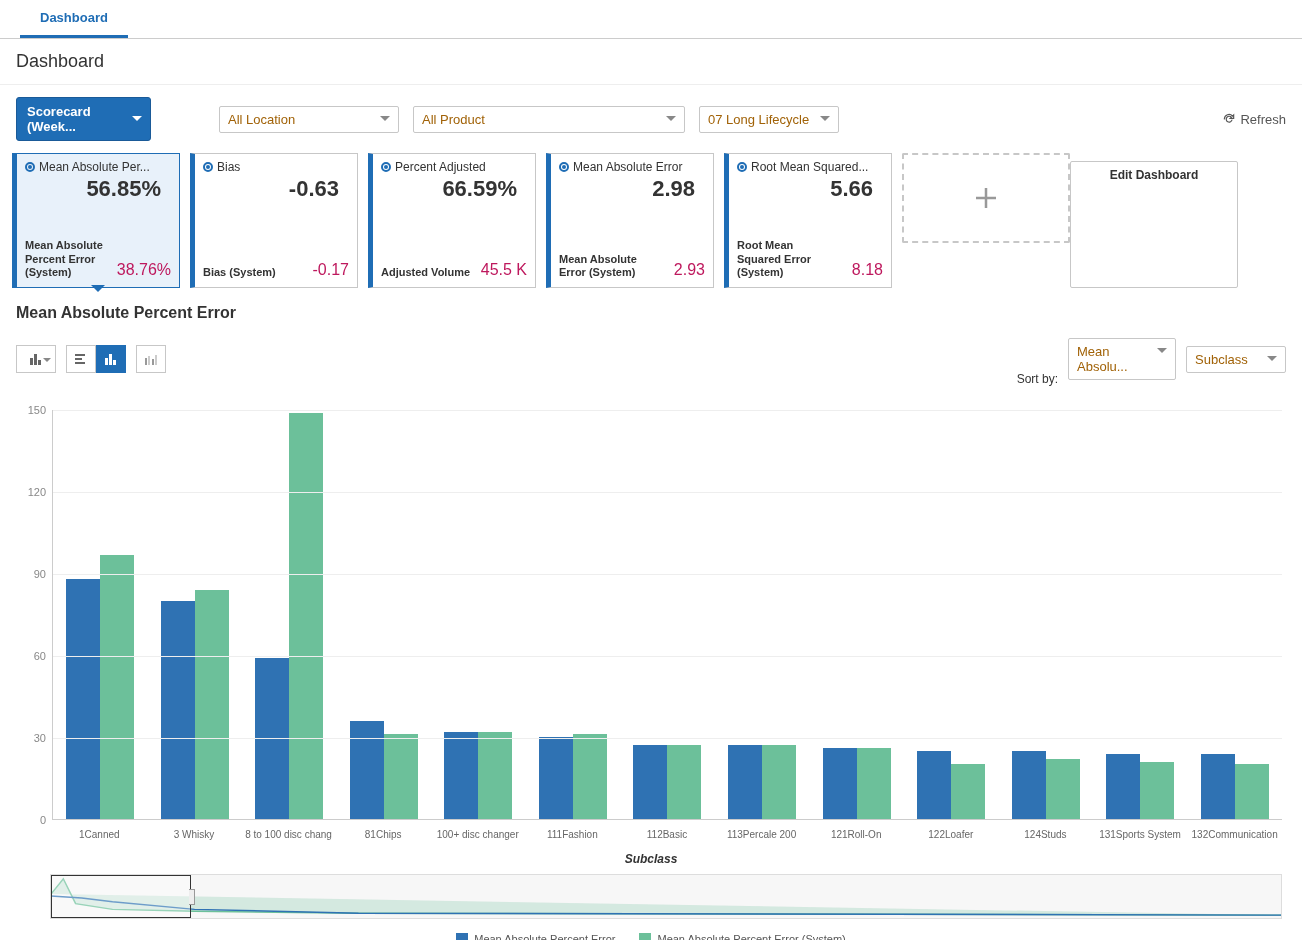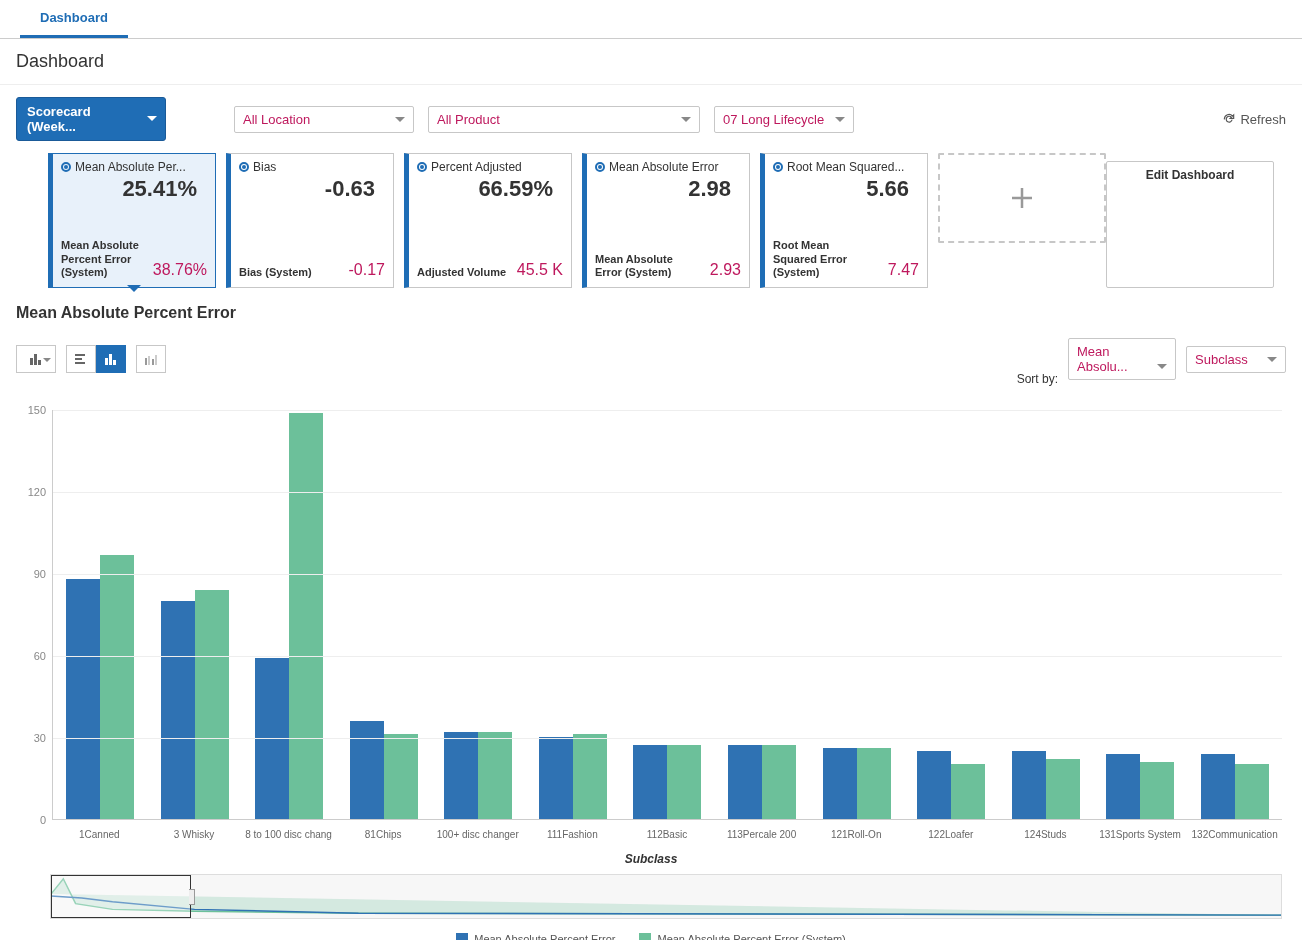--- a/index.html
+++ b/index.html
@@ -4,29 +4,29 @@
   <style>
     * { box-sizing: border-box; margin: 0; padding: 0; font-family: Arial, Helvetica, sans-serif; }
     body { font-size: 13px; color: #333; background: #fff; width: 1302px; }
     
     .tabstrip { border-bottom: 1px solid #ccc; padding: 0 20px; }
     .tab { display: inline-block; padding: 10px 20px; color: #1f6db5; font-weight: bold; font-size: 13px; border-bottom: 3px solid #1f6db5; cursor: pointer; }
     
     .page-title { padding: 12px 16px; font-size: 18px; font-weight: normal; border-bottom: 1px solid #eee; }
     
     .toolbar { display: flex; align-items: center; gap: 14px; padding: 12px 16px; }
-    .dd-primary { background: #1f6db5; color: #fff; border: 1px solid #1a5a98; border-radius: 3px; padding: 6px 28px 6px 10px; font-weight: bold; font-size: 13px; cursor: pointer; position: relative; width: 150px; text-align:left;}
+    .dd-primary { background: #1f6db5; color: #fff; border: 1px solid #1a5a98; border-radius: 3px; padding: 6px 28px 6px 10px; font-weight: bold; font-size: 13px; cursor: pointer; position: relative; width: 135px; text-align:left;}
     .dd-primary::after { content:""; position:absolute; right:8px; top:50%; transform:translateY(-50%); border:5px solid transparent; border-top-color:#fff; margin-top:2px;}
-    .dd { background:#fff; border:1px solid #c7c7c7; border-radius:2px; padding:5px 8px; font-size:13px; color:#be185d; cursor:pointer; position:relative; display:flex; align-items:flex-end; justify-content:space-between;}
+    .dd { background:#fff; border:1px solid #c7c7c7; border-radius:2px; padding:5px 8px; font-size:13px; color:#a16207; cursor:pointer; position:relative; display:flex; align-items:flex-start; justify-content:space-between;}
     .dd-caret { width:0; height:0; border:5px solid transparent; border-top-color:#888; margin-top:4px; margin-left:auto;}
     .spacer { flex:1; }
     .refresh { display:flex; align-items:center; gap:4px; color:#555; cursor:pointer; font-size:13px;}
     .refresh svg { width:14px; height:14px; }
     
-    .cards { display:flex; gap:10px; padding:0 28px;justify-content:flex-end; }
+    .cards { display:flex; gap:10px; padding:0 12px; }
     .card { border:1px solid #c7c7c7; background:#fff; width:168px; height:135px; position:relative; border-left:5px solid #1f6db5; display:flex; flex-direction:column; }
     .card.selected { background:#e8f1fa; border:1px solid #1f6db5; border-left:5px solid #1f6db5;}
     .card-top { padding:6px 8px 2px 8px; }
     .card-title { font-size:12px; color:#333; white-space:nowrap; overflow:hidden; text-overflow:ellipsis; display:flex; align-items:center; gap:4px;}
     .card-radio { width:10px; height:10px; border:2px solid #1f6db5; border-radius:50%; flex:0 0 auto; display:inline-flex; align-items:center; justify-content:center;}
     .card-radio.on::after { content:""; width:4px; height:4px; background:#1f6db5; border-radius:50%;}
     .card-value { font-size:22px; font-weight:bold; text-align:right; padding:2px 10px 0 8px; }
     .card-bottom { margin-top:auto; padding:6px 8px 8px 8px; display:flex; justify-content:space-between; align-items:flex-end; gap:6px;}
     .card-bottom-label { font-size:11px; font-weight:bold; color:#333; max-width:100px; line-height:1.2;}
     .card-bottom-value { font-size:16px; color:#be185d; white-space:nowrap;}
@@ -108,21 +108,21 @@
   </div>
 </div>
 
 <div class="cards" id="cards-container">
     <div class="card selected">
     <div class="card-top">
       <div class="card-title">
           <span class="card-radio on"></span>
           <span>Mean Absolute Per...</span>
         </div>
-      <div class="card-value">25.41%</div>
+      <div class="card-value">56.85%</div>
     </div>
     <div class="card-bottom">
       <div class="card-bottom-label">Mean Absolute Percent Error (System)</div>
       <div class="card-bottom-value">38.76%</div>
     </div>
     <div class="card-caret"></div>
     </div>
     <div class="card">
     <div class="card-top">
       <div class="card-title">
@@ -165,21 +165,21 @@
     <div class="card">
     <div class="card-top">
       <div class="card-title">
           <span class="card-radio on"></span>
           <span>Root Mean Squared...</span>
         </div>
       <div class="card-value">5.66</div>
     </div>
     <div class="card-bottom">
       <div class="card-bottom-label">Root Mean Squared Error (System)</div>
-      <div class="card-bottom-value">7.47</div>
+      <div class="card-bottom-value">8.18</div>
     </div>
     </div>
     <div class="add-col">
   <div class="add-card">
     <svg viewBox="0 0 24 24">
           <path d="M11 4h2v7h7v2h-7v7h-2v-7H4v-2h7z" fill="#999"></path>
         </svg>
   </div>
   <div class="edit-btn">Edit Dashboard</div>
     </div>

